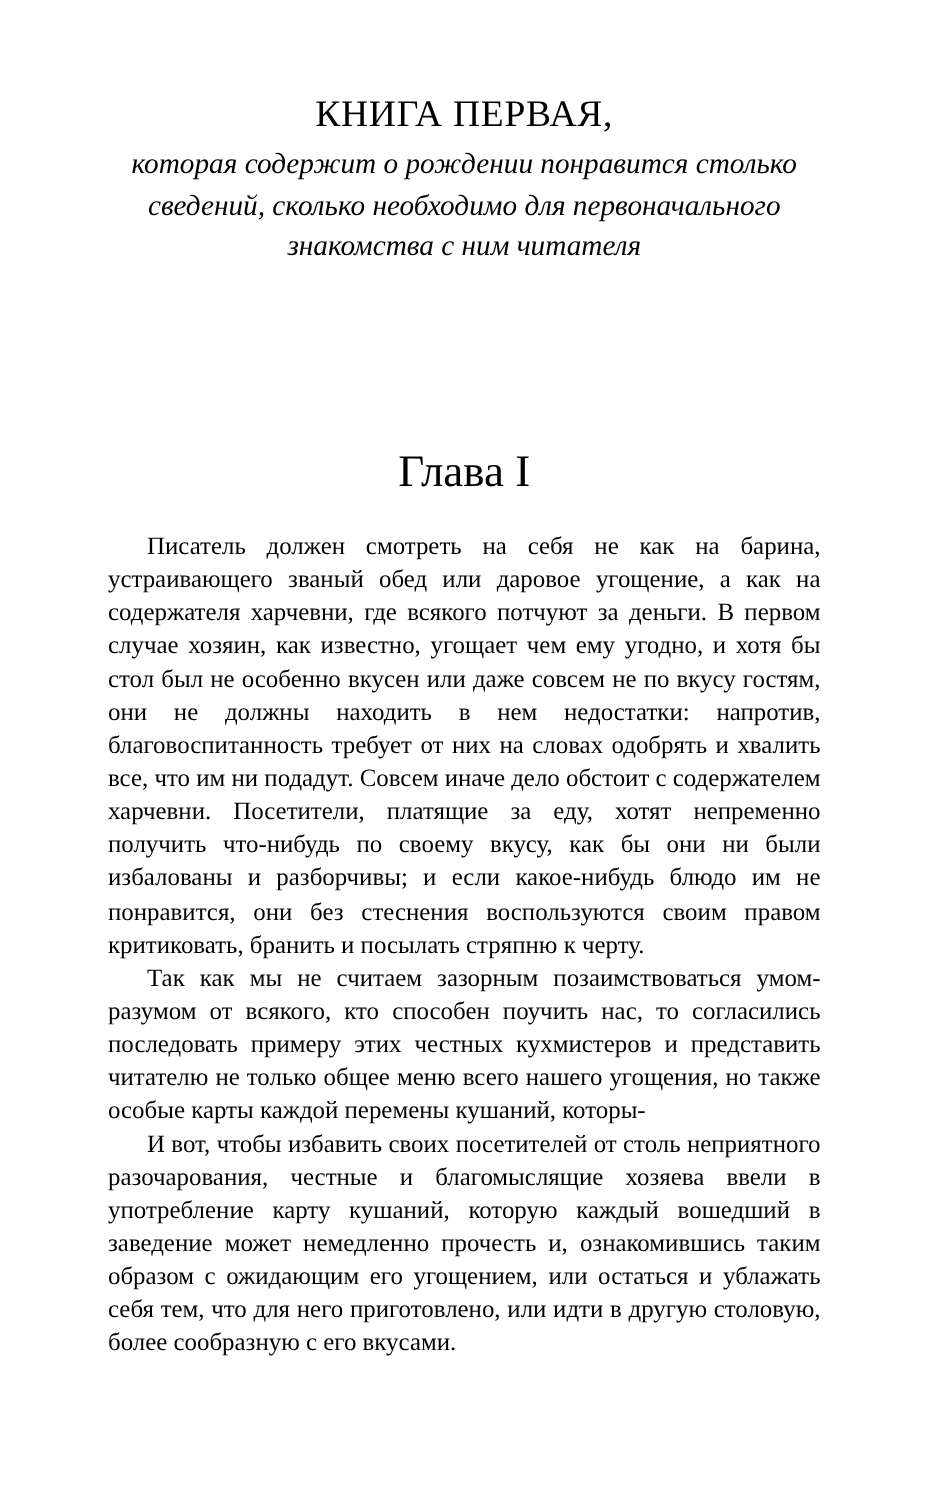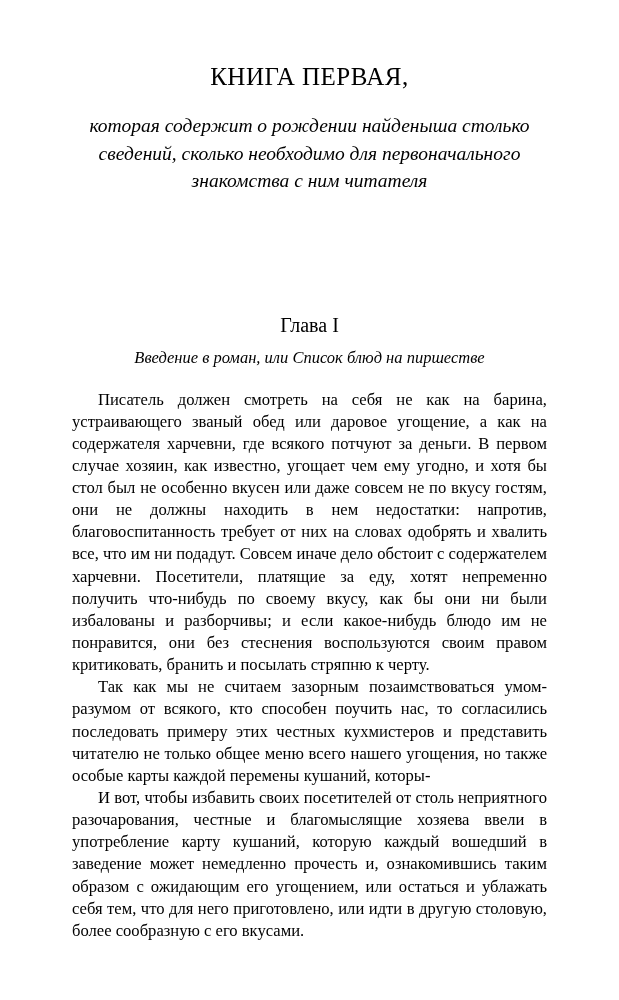--- a/index.html
+++ b/index.html
@@ -24,36 +24,36 @@
   .book-title-block {
     text-align: center;
     margin-top: 62px;
   }
   .book-title {
     font-size: 25px;
     letter-spacing: 0.5px;
     font-variant: small-caps;
     text-transform: uppercase;
     font-weight: normal;
-    margin: 0 0 20px 0;
+    margin: 0 0 4px 0;
     line-height: 1.2;
   }
   .book-subtitle {
     font-size: 19.5px;
     font-style: italic;
     line-height: 1.42;
     margin: 0;
     padding: 0 6px;
   }
   .chapter-block {
     text-align: center;
     margin-top: 118px;
   }
   .chapter-title {
-    font-size: 20px;
+    font-size: 30px;
     margin: 0 0 10px 0;
     font-weight: normal;
     line-height: 1.2;
   }
   .chapter-subtitle {
     font-size: 16.5px;
     font-style: italic;
     margin: 0;
     line-height: 1.3;
   }
@@ -70,26 +70,25 @@
     hyphens: manual;
   }
 </style>
 </head>
 <body>
 
 <div class="page">
 
   <div class="book-title-block">
     <h1 class="book-title">КНИГА ПЕРВАЯ,</h1>
-    <p class="book-subtitle">которая содержит о рождении найденыша столько сведений, сколько необходимо для первоначального знакомства с ним читателя</p>
+    <p class="book-subtitle">которая содержит о рождении понравится столько сведений, сколько необходимо для первоначального знакомства с ним читателя</p>
   </div>
 
   <div class="chapter-block">
     <h2 class="chapter-title">Глава I</h2>
-    <p class="chapter-subtitle">Введение в роман, или Список блюд на пиршестве</p>
   </div>
 
   <div class="body-text">
     <p>Писатель должен смотреть на себя не как на барина, устраивающего званый обед или даровое угощение, а как на содержателя харчевни, где всякого потчуют за деньги. В первом случае хозяин, как известно, угощает чем ему угодно, и хотя бы стол был не особенно вкусен или даже совсем не по вкусу гостям, они не должны находить в нем недостатки: напротив, благовоспитанность требует от них на словах одобрять и хвалить все, что им ни подадут. Совсем иначе дело обстоит с содержателем харчевни. Посетители, платящие за еду, хотят непременно получить что-нибудь по своему вкусу, как бы они ни были избалованы и разборчивы; и если какое-нибудь блюдо им не понравится, они без стеснения воспользуются своим правом критиковать, бранить и посылать стряпню к черту.</p>
     <p>Так как мы не считаем зазорным позаимствоваться умом-разумом от всякого, кто способен поучить нас, то согласились последовать примеру этих честных кухмистеров и представить читателю не только общее меню всего нашего угощения, но также особые карты каждой перемены кушаний, которы-</p>
     <p>И вот, чтобы избавить своих посетителей от столь неприятного разочарования, честные и благомыслящие хозяева ввели в употребление карту кушаний, которую каждый вошедший в заведение может немедленно прочесть и, ознакомившись таким образом с ожидающим его угощением, или остаться и ублажать себя тем, что для него приготовлено, или идти в другую столовую, более сообразную с его вкусами.</p>
   </div>
 
 </div>
 

